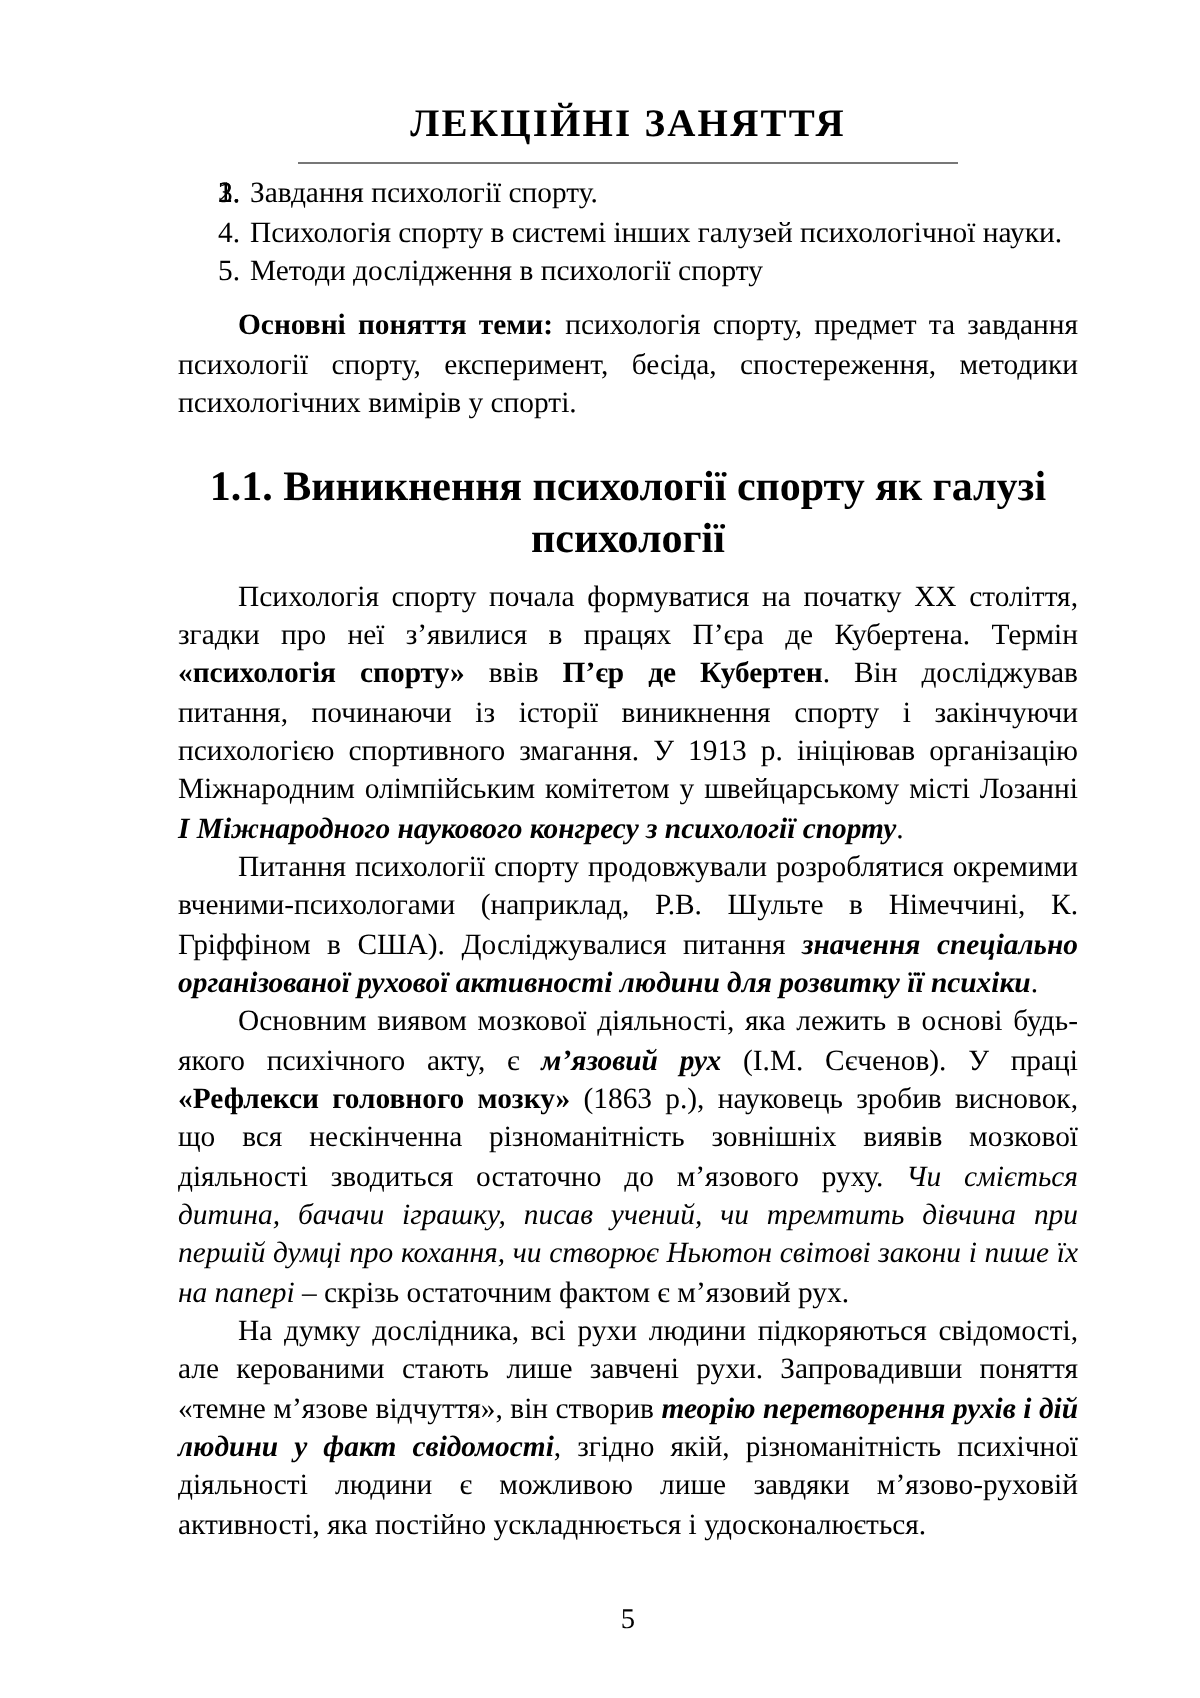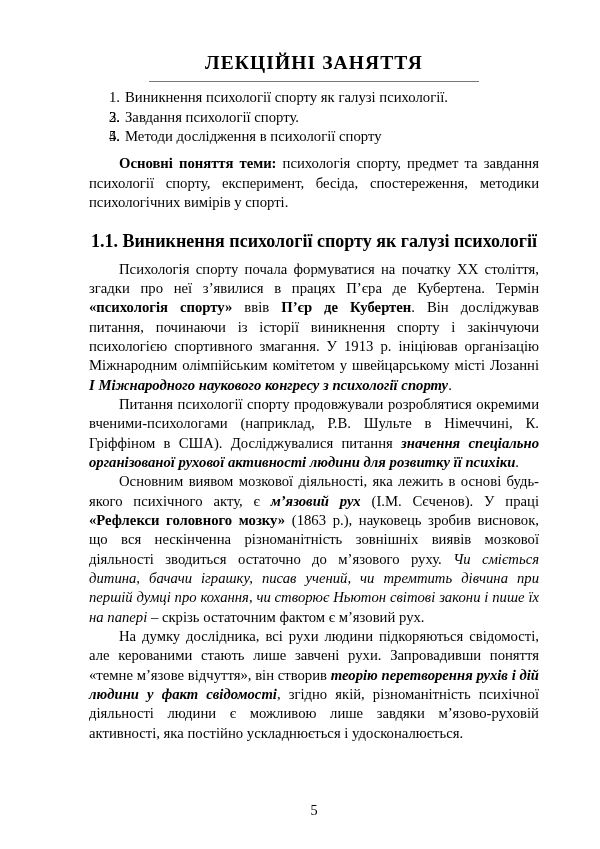--- a/index.html
+++ b/index.html
@@ -89,21 +89,21 @@
   }
   p.para.spaced {
     margin-top: 8px;
   }
   .b { font-weight: bold; }
   .i { font-style: italic; }
   .bi { font-weight: bold; font-style: italic; }
   
   .sub-heading {
     font-weight: bold;
-    font-size: 18px;
+    font-size: 21px;
     text-align: center;
     margin: 18px 0 7px 0;
     line-height: 1.25;
   }
   
   .page-number {
     position: absolute;
     left: 0;
     top: 802px;
     width: 600px;
@@ -116,30 +116,30 @@
 
 <div class="page">
   <div class="content">
 
     <h1 class="doc-title">ЛЕКЦІЙНІ ЗАНЯТТЯ</h1>
     <hr class="title-rule">
 
 
     <ol class="topic-list">
       <li>
-        <span class="li-num">1.</span><span>Виникнення психології спорту як галузі психології.</span>
+        <span class="li-num">1.</span>
       </li>
       <li>
         <span class="li-num">2.</span>
       </li>
       <li>
         <span class="li-num">3.</span><span>Завдання психології спорту.</span>
       </li>
       <li>
-        <span class="li-num">4.</span>
+        <span class="li-num">4.</span><span>Психологія спорту в системі інших галузей психологічної науки.</span>
       </li>
       <li>
         <span class="li-num">5.</span><span>Методи дослідження в психології спорту</span>
       </li>
     </ol>
 
     <p class="para spaced"><span class="b">Основні поняття теми:</span><span> психологія спорту, предмет та завдання психології спорту, експеримент, бесіда, спостереження, методики психологічних вимірів у спорті.</span></p>
 
     <h3 class="sub-heading">1.1. Виникнення психології спорту як галузі психології</h3>
 

